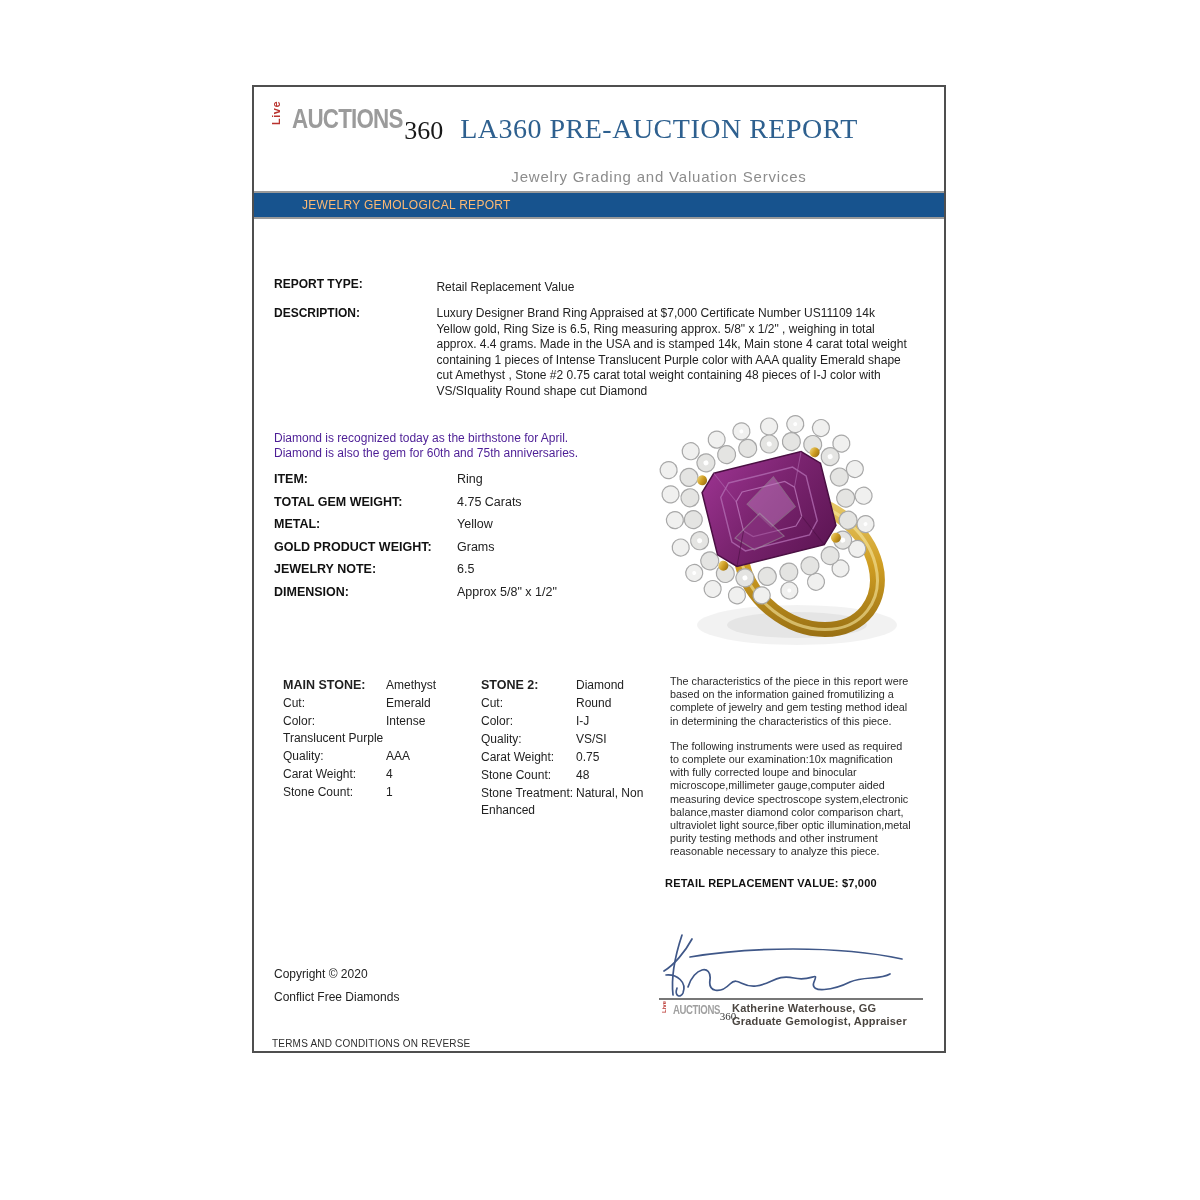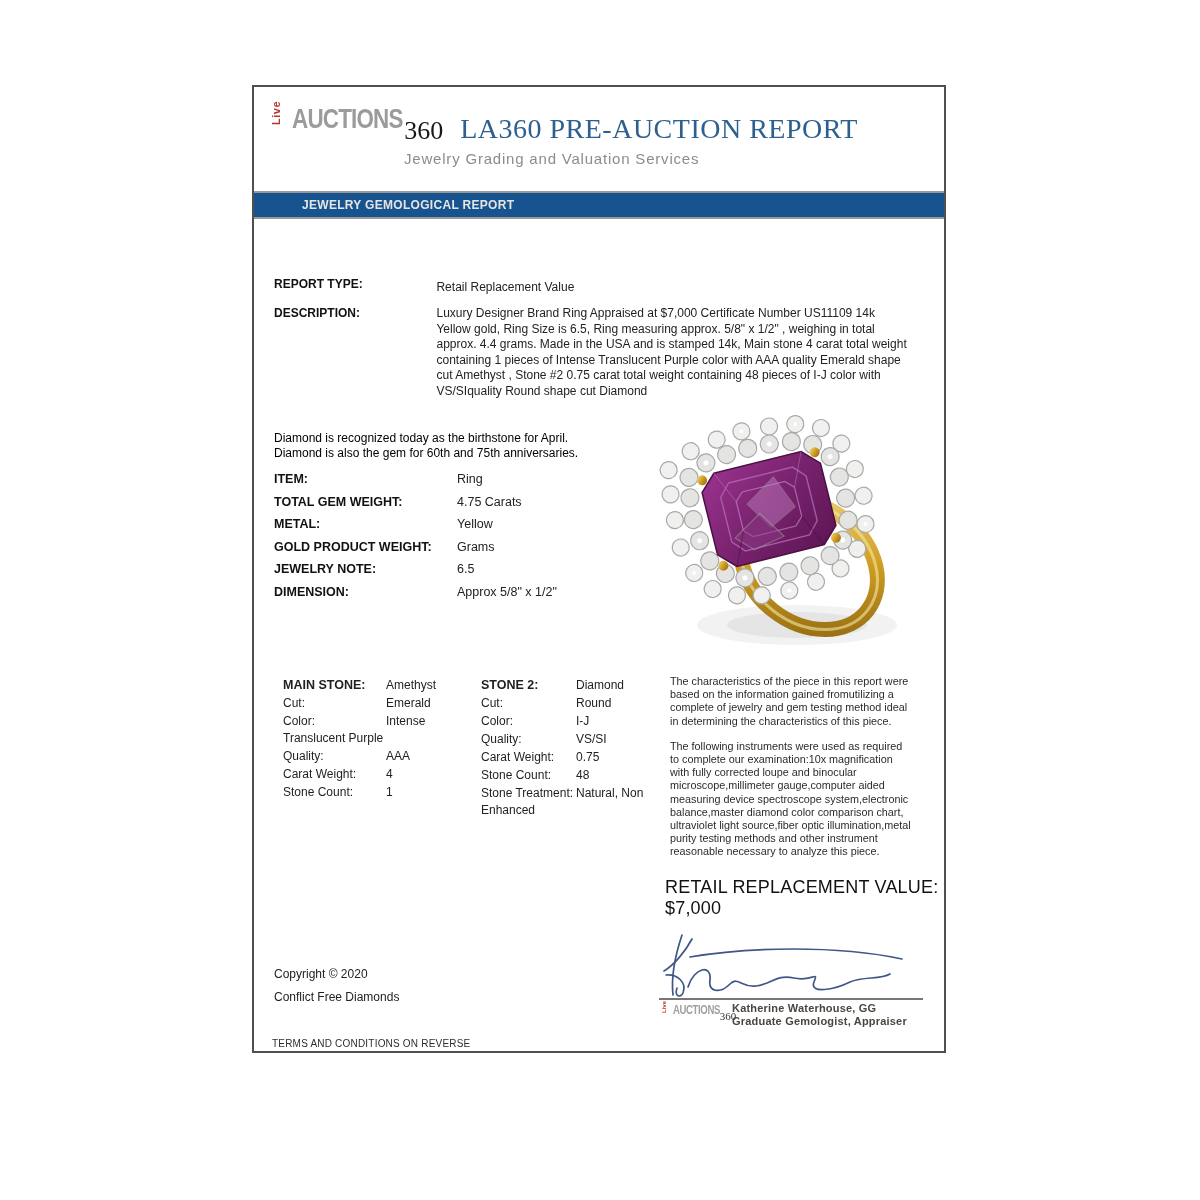--- a/index.html
+++ b/index.html
@@ -9,55 +9,55 @@
     position:absolute; left:252px; top:85px; width:694px; height:968px;
     background:#ffffff; border:2px solid #4f4f4f; color:#1f1f1f;
   }
   
   .logo { position:absolute; left:16px; top:16px; display:flex; align-items:flex-start; }
   .logo-live { color:#b9332e; font-size:11px; font-weight:bold; transform:rotate(-90deg) translateX(-22px); transform-origin:left top; display:inline-block; letter-spacing:.5px; }
   .logo-auctions { color:#9b9b9b; font-size:28px; font-weight:bold; letter-spacing:-1px; transform:scaleX(.8); transform-origin:left top; margin-left:-2px; }
   .logo-360 { font-family:"Liberation Serif", serif; font-size:26px; color:#181818; margin-left:-26px; margin-top:13px; }
   .title { position:absolute; left:150px; top:26px; width:510px; text-align:center;
            font-family:"Liberation Serif", serif; font-size:28px; color:#2e608f; letter-spacing:.5px; }
-  .subtitle { position:absolute; left:150px; top:63px; width:510px; text-align:left;
+  .subtitle { position:absolute; left:150px; top:81px; width:510px; text-align:center;
               font-size:15px; color:#8c8c8c; letter-spacing:.8px; }
   .banner { position:absolute; left:0; top:104px; width:100%; height:28px; background:#17538e;
             border-top:2px solid #9a9a9a; border-bottom:2px solid #9a9a9a; }
-  .banner span { display:inline-block; margin-left:48px; line-height:24px; color:#e5e5e5;
-                 font-size:12px; font-weight:bold; letter-spacing:.3px; }
+  .banner span { display:inline-block; margin-left:48px; line-height:24px; color:#fdba74;
+                 font-size:12px; font-weight:normal; letter-spacing:.3px; }
   
   .lbl { font-weight:bold; font-size:12px; color:#111; }
   .val { font-size:12px; color:#222; }
   .row-reportno { position:absolute; left:20px; top:152px; width:660px; }
   .row-reportno .date { position:absolute; left:438px; top:0; }
   .row-reporttype { position:absolute; left:20px; top:190px; width:660px; }
   .row-reportno .lbl, .row-reporttype .lbl, .row-desc .lbl { display:inline-block; width:158px; vertical-align:top; }
   .row-desc { position:absolute; left:20px; top:219px; width:660px; }
   .desc-text { display:inline-block; width:474px; font-size:12px; line-height:15.6px; color:#222; vertical-align:top; }
   
-  .birthstone { position:absolute; left:20px; top:344px; font-size:12px; line-height:15px; color:#000000; }
+  .birthstone { position:absolute; left:20px; top:344px; font-size:12px; line-height:15px; color:#4c1d95; }
   .item-list { position:absolute; left:20px; top:382px; width:370px; }
   .item-row { margin-bottom:4.5px; }
   .item-row .lbl { display:inline-block; width:183px; font-size:12.5px; }
   .item-row .val { font-size:12.5px; }
   
   .ring-fig { position:absolute; left:393px; top:326px; width:292px; height:252px; }
   
   .stone-col { position:absolute; top:590px; font-size:12px; line-height:17px; }
   .col-main { left:20px; width:174px; }
   .col-2 { left:218px; width:192px; }
   .stone-col .hdr-lbl { font-weight:bold; font-size:12.5px; }
   .col-main .hdr-lbl, .col-main .r-lbl { display:inline-block; width:103px; vertical-align:top; }
   .col-2 .hdr-lbl, .col-2 .r-lbl { display:inline-block; width:95px; vertical-align:top; }
   .stone-row { margin-bottom:1px;padding-left:9px; }
   .chars { position:absolute; left:416px; top:588px; width:244px; font-size:10.8px; line-height:13.2px; color:#2b2b2b; }
   .chars p + p { margin-top:12px; }
   
-  .retail { position:absolute; left:411px; top:790px; font-size:18px; font-weight:normal; color:#111; letter-spacing:.2px; }
+  .retail { position:absolute; left:411px; top:790px; font-size:11px; font-weight:bold; color:#111; letter-spacing:.2px; }
   .sig-svg { position:absolute; left:398px; top:838px; width:272px; height:74px; }
   .sig-line { position:absolute; left:405px; top:911px; width:264px; border-top:2px solid #777; }
   .sig-logo { position:absolute; left:407px; top:916px; display:flex; align-items:flex-start; }
   .sig-logo .m-live { color:#b9332e; font-size:6px; font-weight:bold; transform:rotate(-90deg) translateX(-10px); transform-origin:left top; }
   .sig-logo .m-auctions { color:#a0a0a0; font-size:12px; font-weight:bold; letter-spacing:-.5px; transform:scaleX(.8); transform-origin:left top; }
   .sig-logo .m-360 { font-family:"Liberation Serif", serif; font-size:11px; color:#333; margin-left:-12px; margin-top:7px; }
   .signer { position:absolute; left:478px; top:915px; font-size:11px; line-height:13px; color:#4a4540; font-weight:bold; letter-spacing:.2px; }
   
   .copyright { position:absolute; left:20px; top:880px; font-size:12px; color:#222; }
   .copyright div + div { margin-top:9px; }

